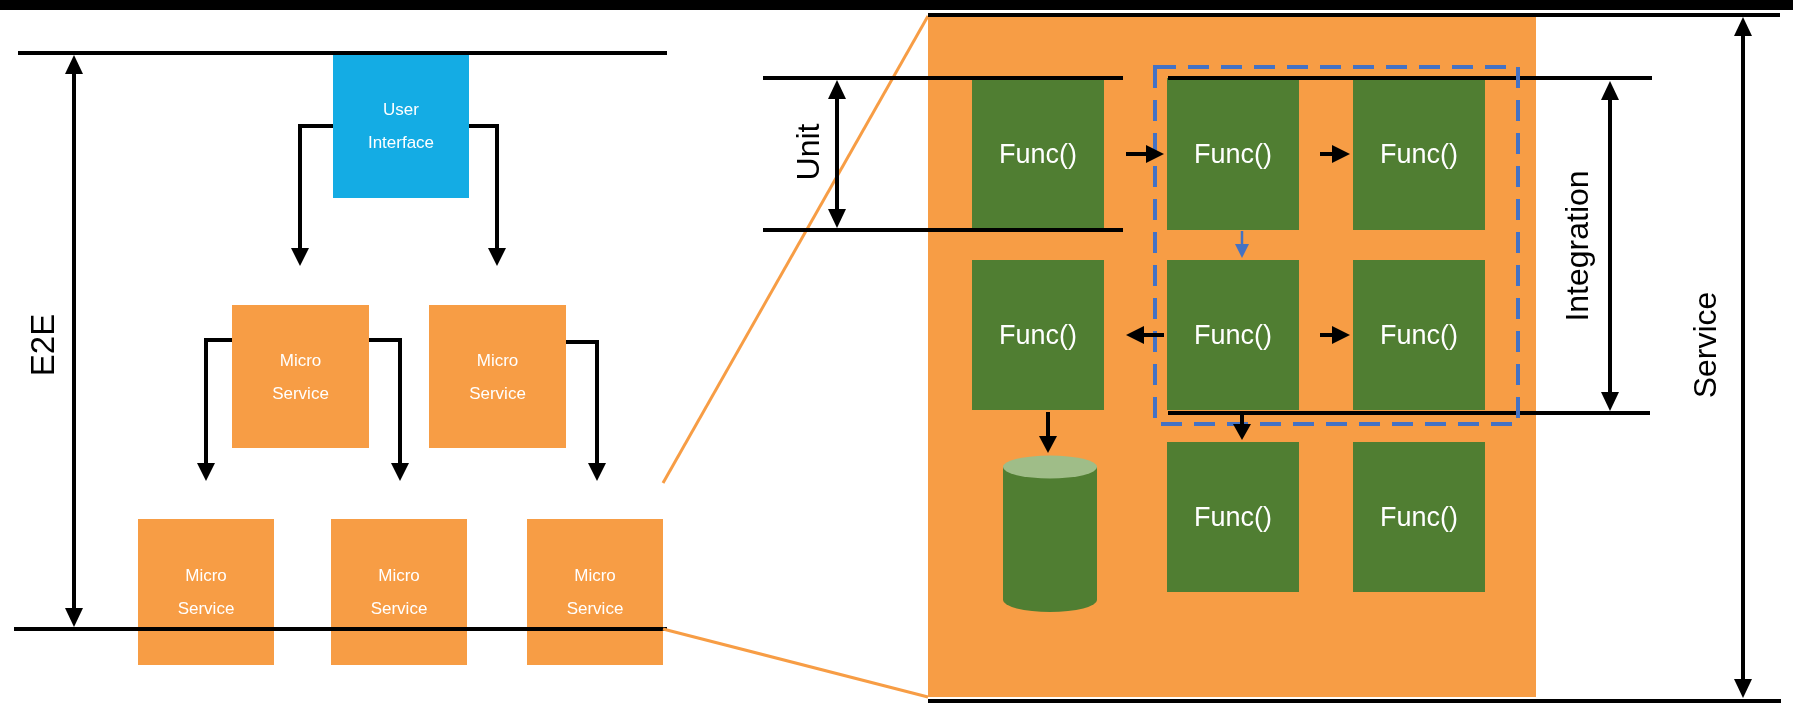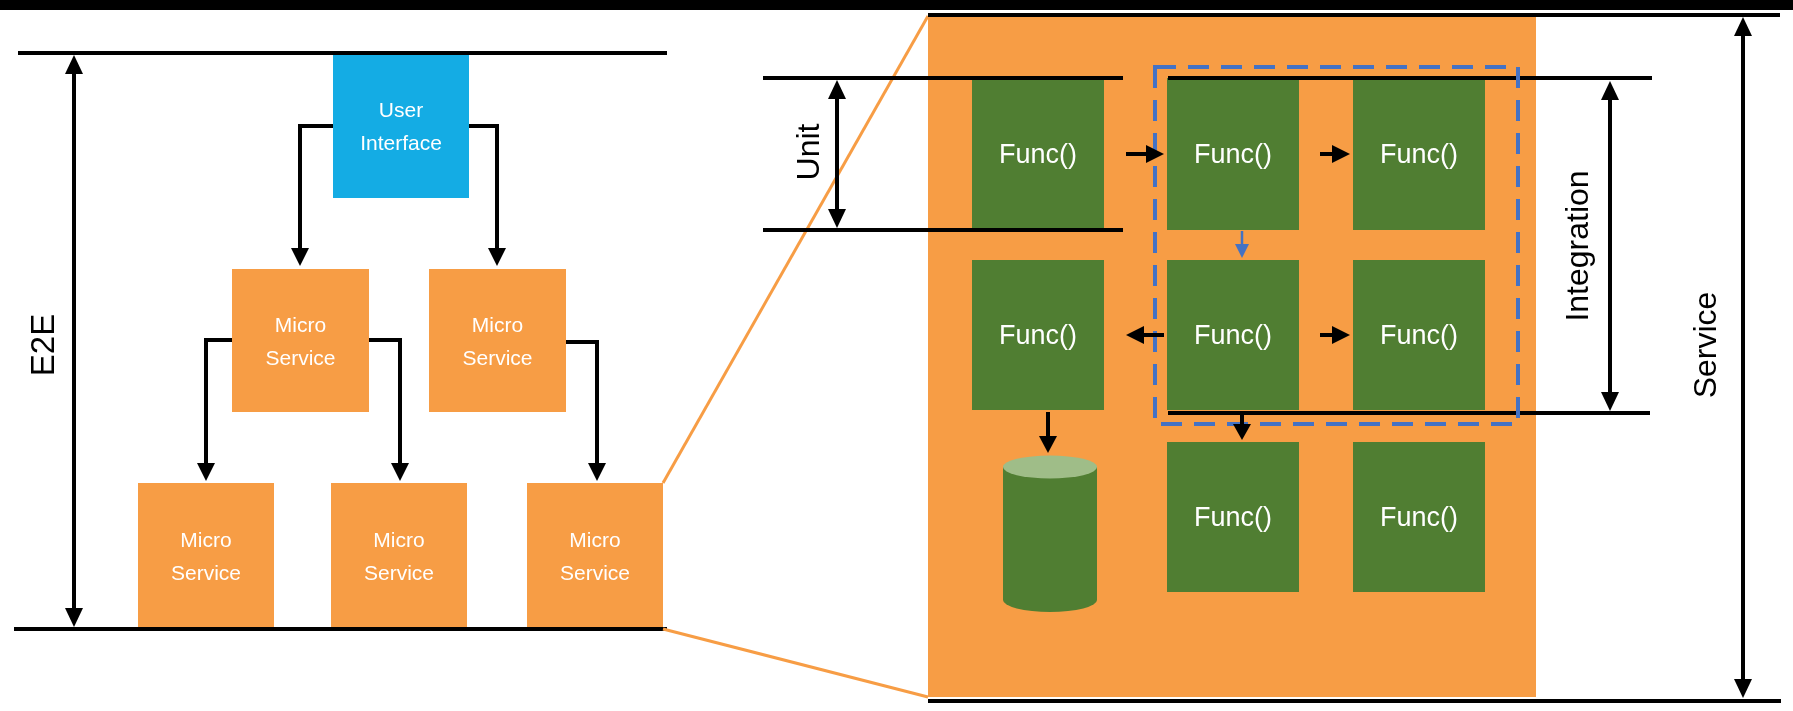--- a/index.html
+++ b/index.html
@@ -3,24 +3,24 @@
 <meta charset="utf-8">
 <style>
   html,body{margin:0;padding:0;background:#fff;}
   #stage{
     position:relative;width:1793px;height:711px;background:#fff;overflow:hidden;
     font-family:"Liberation Sans", sans-serif;
   }
   .bar{position:absolute;left:0;width:1793px;background:#000;}
   .panel{position:absolute;left:928px;top:16px;width:608px;height:681px;background:var(--color-orange);}
   .box{position:absolute;display:flex;flex-direction:column;align-items:center;justify-content:center;
-       color:#fff;font-size:21px;line-height:33px;text-align:center;}
+       color:#fff;font-size:17px;line-height:33px;text-align:center;}
   .box span{display:block;}
   .ui-box{left:333px;top:54px;width:136px;height:144px;background:var(--color-blue_box);}
-  .ms{background:var(--color-orange);}
+  .ms{background:var(--color-orange);margin-top:36px;}
   .ms-a{left:232px;top:269px;width:137px;height:143px;}
   .ms-b{left:429px;top:269px;width:137px;height:143px;}
   .ms-1{left:138px;top:483px;width:136px;height:146px;}
   .ms-2{left:331px;top:483px;width:136px;height:146px;}
   .ms-3{left:527px;top:483px;width:136px;height:146px;}
   .func{position:absolute;width:132px;background:var(--color-green_box);display:flex;align-items:center;
         justify-content:center;color:#fff;font-size:27px;}
   .r1{top:78px;height:152px;} .r2{top:260px;height:150px;} .r3{top:442px;height:150px;}
   .c1{left:972px;} .c2{left:1167px;} .c3{left:1353px;}
   .vlabel{position:absolute;width:240px;height:44px;display:flex;align-items:center;justify-content:center;

